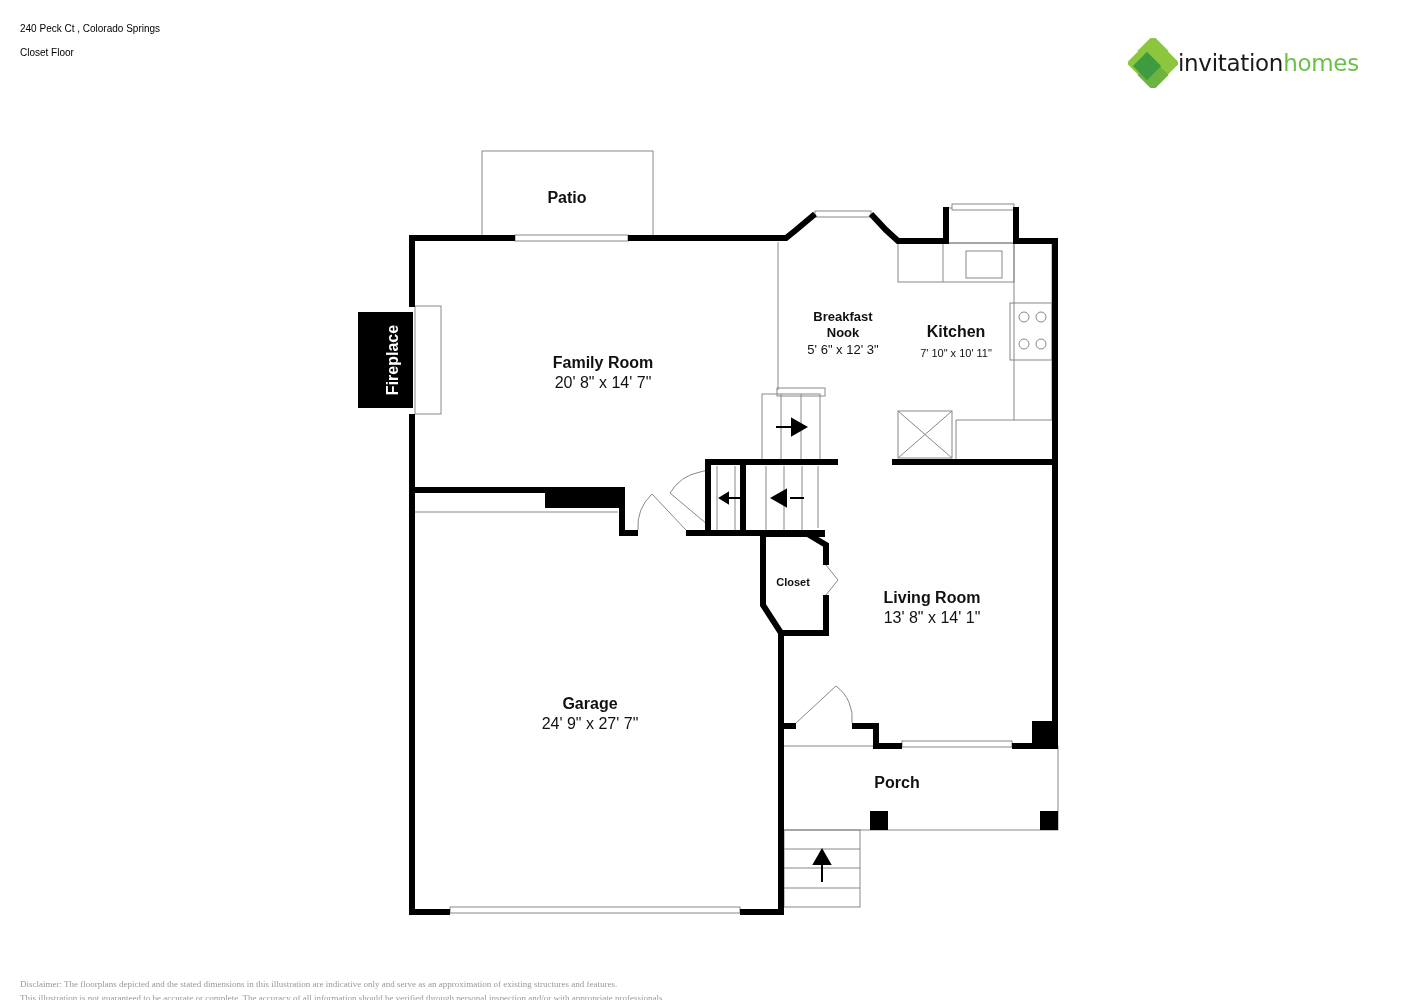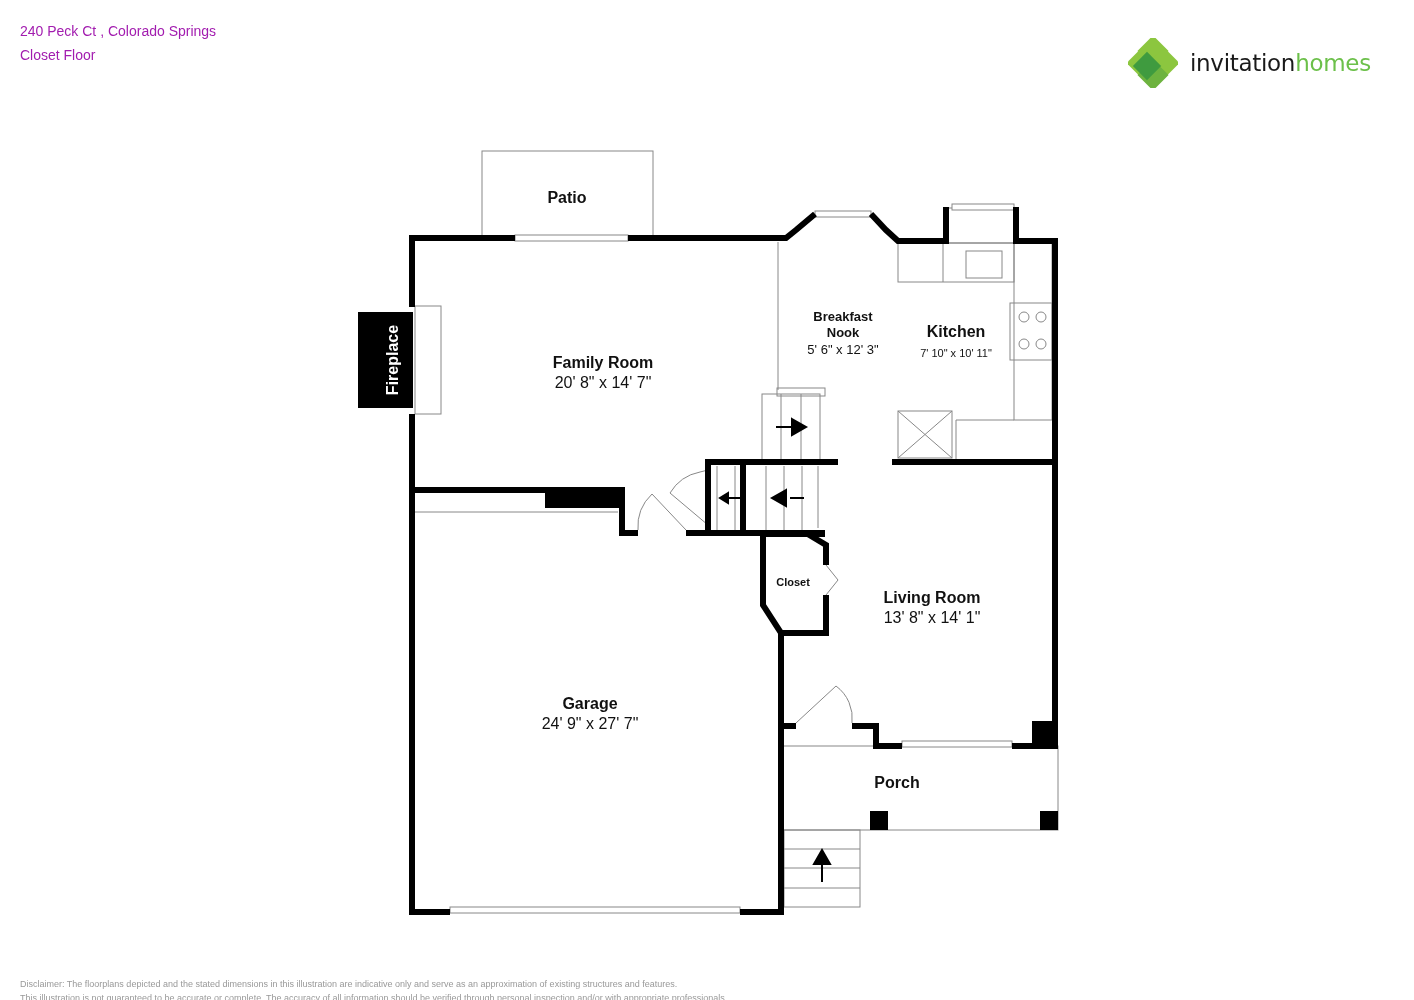--- a/index.html
+++ b/index.html
@@ -1,21 +1,21 @@
 <!DOCTYPE html>
 <html><head>
 <meta charset="utf-8">
 <style>
   html,body{margin:0;padding:0;background:#fff;}
   body{width:1414px;height:1000px;position:relative;overflow:hidden;font-family:"Liberation Sans",sans-serif;}
-  .hdr{position:absolute;left:20px;font-size:14px;color:#a21caf;}
+  .hdr{position:absolute;left:20px;font-size:10px;color:#000000;}
   .logo{position:absolute;left:1128px;top:38px;display:flex;align-items:center;}
-  .logo-text{font-family:"DejaVu Sans",sans-serif;font-size:23px;margin-left:12px;letter-spacing:-0.3px;}
+  .logo-text{font-family:"DejaVu Sans",sans-serif;font-size:23px;margin-left:0;letter-spacing:-0.3px;}
   .logo-text .a{color:#1a1a1a;} .logo-text .b{color:#6cc04a;}
-  .disc{position:absolute;left:20px;font-size:9px;color:#999;white-space:nowrap;}
+  .disc{position:absolute;left:20px;font-size:9px;color:#999;white-space:nowrap;font-family:Liberation Serif, serif;}
   svg{position:absolute;left:0;top:0;}
   .rl{font-family:"Liberation Sans",sans-serif;font-weight:bold;fill:#111;text-anchor:middle;}
   .rd{font-family:"Liberation Sans",sans-serif;fill:#111;text-anchor:middle;}
 </style>
 </head>
 <body>
 
 <div class="hdr" style="top:23px">240 Peck Ct , Colorado Springs</div>
 <div class="hdr" style="top:47px">Closet Floor</div>
 

